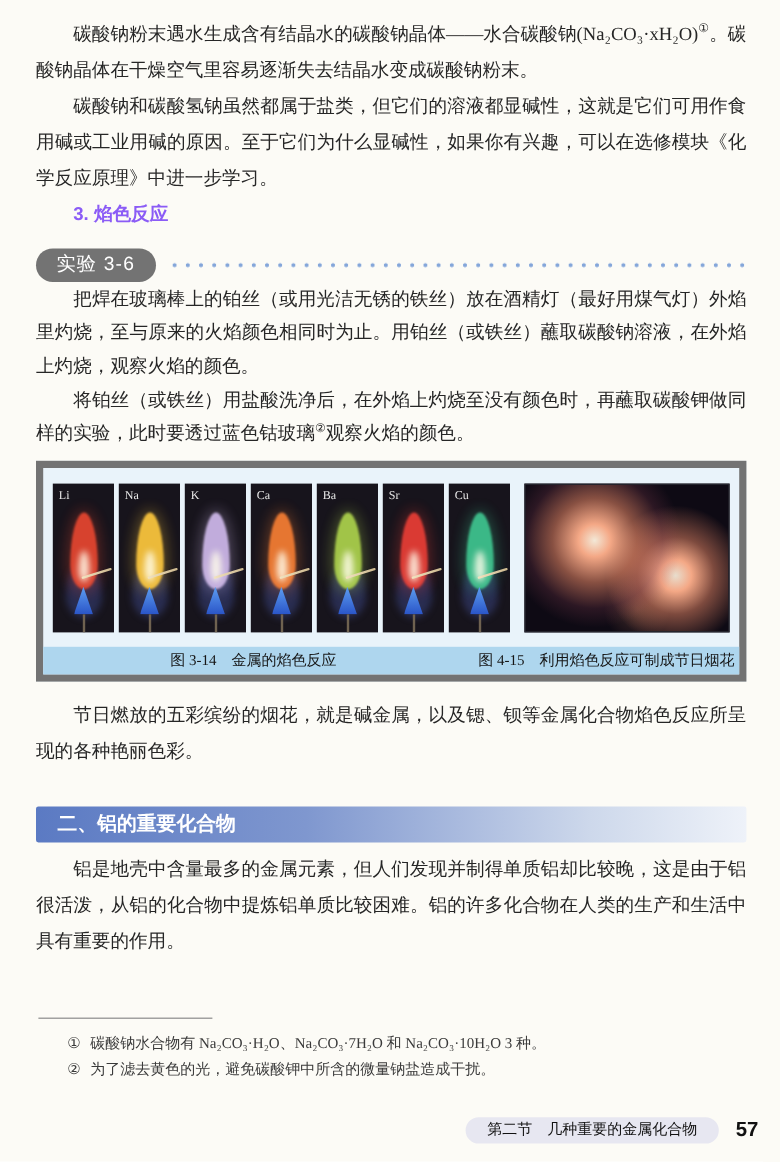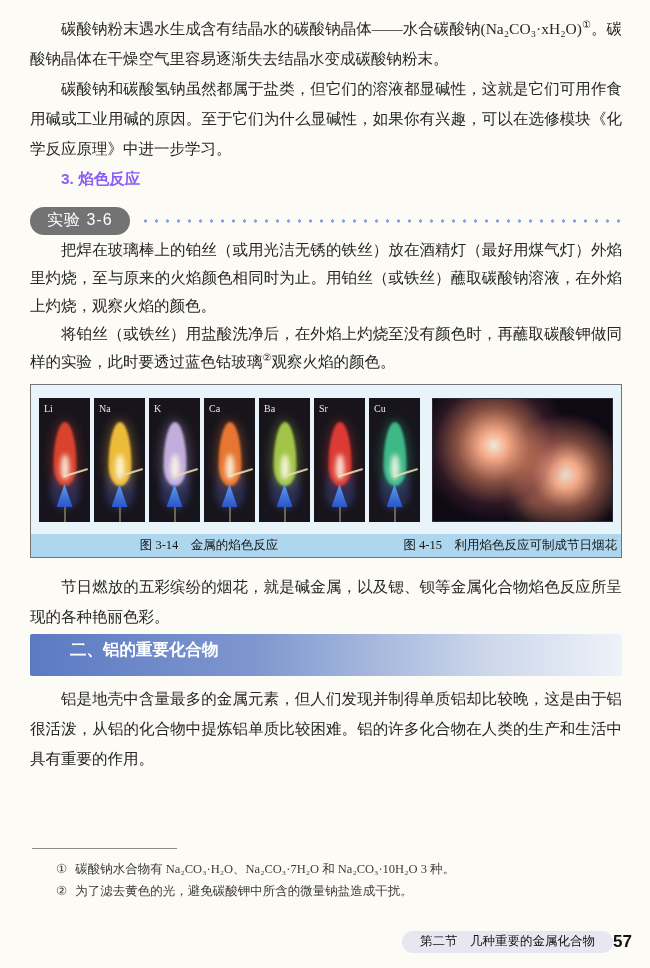--- a/index.html
+++ b/index.html
@@ -24,21 +24,21 @@
     border-radius:14px; padding:3px 17px 4px 17px; letter-spacing:1px;
   }
   .dots {
     flex:1; margin-left:10px; height:4px;
     background-image:radial-gradient(circle, #84a6da 1.4px, rgba(0,0,0,0) 1.9px);
     background-size:11px 4px; background-repeat:repeat-x; background-position:0 50%;
   }
   .exp-text p { font-size:15.5px; line-height:28px; text-indent:2em; margin:0; text-align:justify; }
 
   
-  .figure-block { margin-top:8px; background:#e9f3fa; border:1px solid #737373; }
+  .figure-block { margin-top:8px; background:#e9f3fa; border:6px solid #737373; }
   .figure-images { display:flex; padding:13px 8px 12px 8px; gap:4px; }
   .flame-panel { width:51px; height:124px; background:#17141c; position:relative; flex:none; overflow:hidden; }
   .flame-label { position:absolute; top:5px; left:5px; color:#e8e8e8; font-size:10px; z-index:5; }
   .outer-glow { position:absolute; left:50%; transform:translateX(-50%); bottom:12px; width:30px; height:46px;
     background:rgba(72,88,168,.38); border-radius:50% 50% 50% 50%/60% 60% 40% 40%; filter:blur(3px); }
   .flame-body { position:absolute; left:50%; transform:translateX(-50%); bottom:36px; width:23px; height:64px;
     border-radius:50% 50% 50% 50%/68% 68% 32% 32%; filter:blur(1px); opacity:.96; }
   .flame-core { position:absolute; left:50%; transform:translateX(-50%); bottom:42px; width:9px; height:26px;
     background:rgba(255,253,235,.85); border-radius:50%/60% 60% 40% 40%; filter:blur(2.5px); }
   .blue-cone { position:absolute; left:50%; transform:translateX(-50%); bottom:15px; width:16px; height:23px;
@@ -49,34 +49,34 @@
   .fireworks { flex:1; height:124px; margin-left:8px; border:1px solid #2a2a33; box-sizing:border-box; }
   .caption-band {
     display:flex; background:#aed6ee; height:23px; align-items:center;
     font-size:12.5px; color:#161616;
   }
   .caption-left { flex:1.55; text-align:center; }
   .caption-right { flex:1; text-align:right; padding-right:4px; }
 
   
   .banner {
-    margin-top:2px; height:42px; line-height:30px;
+    margin-top:30px; height:30px; line-height:30px;
     background:linear-gradient(90deg,#5b7ac3 0%,#7f97cf 38%,#cdd8eb 78%,#eef2f9 100%);
-    color:#ffffff; font-weight:bold; font-size:16.5px; padding-left:40px;
+    color:#ffffff; font-weight:bold; font-size:16.5px; padding-left:18px;
     font-family:"Liberation Sans","DejaVu Sans",sans-serif; border-radius:2px;
   }
 
   
   .footnotes { position:absolute; left:30px; top:848px; width:594px; }
   .fn-rule { width:145px; border-top:1px solid #8a8a8a; margin:0 0 9px 2px; }
   .fn-line { font-size:12.5px; line-height:22px; color:#3a3a3a; padding-left:26px; }
   .fn-marker { margin-right:8px; }
 
   
-  .footer { position:absolute; right:18px; bottom:15px; display:flex; align-items:center; 
+  .footer { position:absolute; right:18px; bottom:15px; display:flex; align-items:center; gap:14px;
     font-family:"Liberation Sans","DejaVu Sans",sans-serif; }
   .footer-pill { background:#e7e7f1; border-radius:11px; padding:2px 18px 3px 18px; font-size:12.5px; color:#111; }
   .page-num { font-size:17px; font-weight:bold; color:#111; }
 </style>
 </head>
 <body>
 
 <div class="page">
   <div class="content">
 

